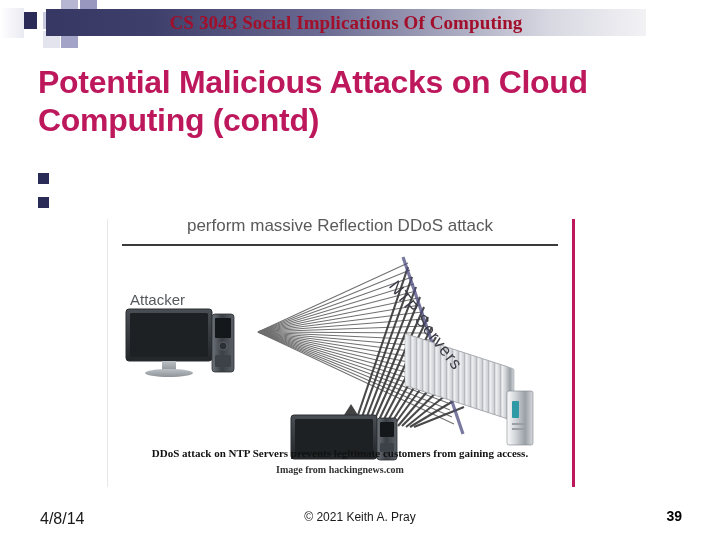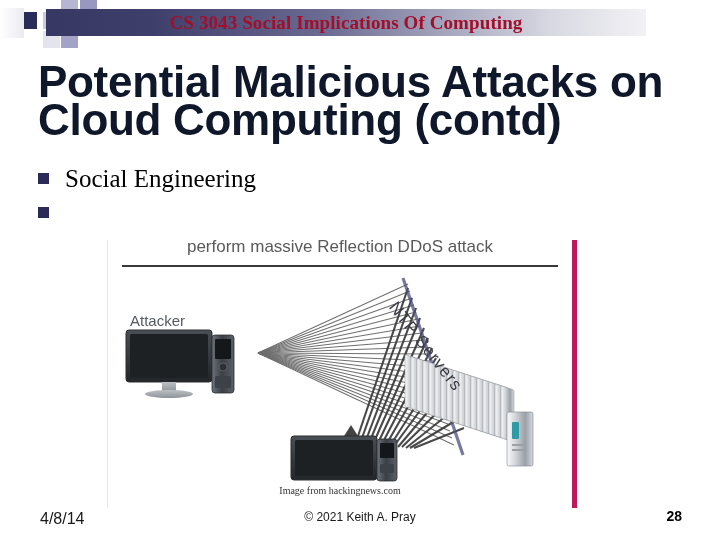--- a/index.html
+++ b/index.html
@@ -76,23 +76,23 @@
     background: #8c1327;
   }
 
   
   .slide-title {
     position: absolute;
     left: 38px; top: 63px;
     width: 640px;
     font-family: "Liberation Sans", sans-serif;
     font-weight: bold;
-    font-size: 44px;
+    font-size: 32px;
     line-height: 38px;
-    color: #0f172a;
+    color: #be185d;
     letter-spacing: -0.3px;
   }
 
   
   .bullets {
     position: absolute;
     left: 38px; top: 163px;
     width: 640px;
   }
   .bullet {
@@ -110,25 +110,25 @@
   .bullet-text {
     font-family: "Liberation Serif", serif;
     font-size: 25px;
     line-height: 31px;
     color: #000000;
   }
 
   
   .figure {
     position: absolute;
-    left: 107px; top: 240px;
+    left: 107px; top: 219px;
     width: 464px; height: 268px;
     background: #ffffff;
     border-left: 1px solid #e8e8e8;
-    border-right: 5px solid #be185d;
+    border-right: 3px solid #be185d;
     overflow: hidden;
   }
   .fig-heading {
     position: absolute;
     left: 0; top: -3px;
     width: 464px;
     text-align: center;
     font-family: "Liberation Sans", sans-serif;
     font-size: 17px;
     color: #5a5a5a;
@@ -176,20 +176,21 @@
     color: #111111;
   }
   .fig-credit {
     position: absolute;
     left: 0; top: 245px;
     width: 464px;
     text-align: center;
     font-family: "Liberation Serif", serif;
     font-size: 10px;
     color: #333333;
+    font-weight: bold;
   }
 
   
   .footer-date {
     position: absolute;
     left: 40px; top: 510px;
     font-family: "Liberation Sans", sans-serif;
     font-size: 16px;
     color: #1a1a1a;
   }
@@ -231,21 +232,20 @@
   <div class="header-bar"></div>
   <div class="header-title">CS 3043 Social Implications Of Computing</div>
 
 </div>
 
 <div class="slide-title">Potential Malicious Attacks on Cloud Computing (contd)</div>
 
 <div class="bullets">
   <div class="bullet">
     <div class="bullet-marker"></div>
-    <div class="bullet-text">Social Engineering</div>
   </div>
   <div class="bullet">
     <div class="bullet-marker"></div>
   </div>
 </div>
 
 <div class="figure">
 
   <div class="fig-heading">perform massive Reflection DDoS attack</div>
   <div class="fig-rule"></div>
@@ -365,18 +365,19 @@
       <rect x="187" y="200" width="78" height="36" rx="1.5" fill="#1d2124"></rect>
       <rect x="269" y="199" width="20" height="42" rx="3" fill="url(#towerGrad)" stroke="#2a2e31" stroke-width="0.8"></rect>
       <rect x="272" y="203" width="14" height="15" rx="1" fill="#15181a"></rect>
       <rect x="272" y="224" width="14" height="9" rx="1.5" fill="#3c4247"></rect>
     </g>
   </svg>
 
   <div class="fig-attacker-label">Attacker</div>
   <div class="fig-ntp-label">NTP Servers</div>
 
+  <div class="fig-caption">DDoS attack on NTP Servers prevents legitimate customers from gaining access.</div>
   <div class="fig-credit">Image from hackingnews.com</div>
 </div>
 
 <div class="footer-date">4/8/14</div>
 <div class="footer-copy">© 2021 Keith A. Pray</div>
-<div class="footer-page">28</div>
+<div class="footer-page">39</div>
 
 </body></html>

